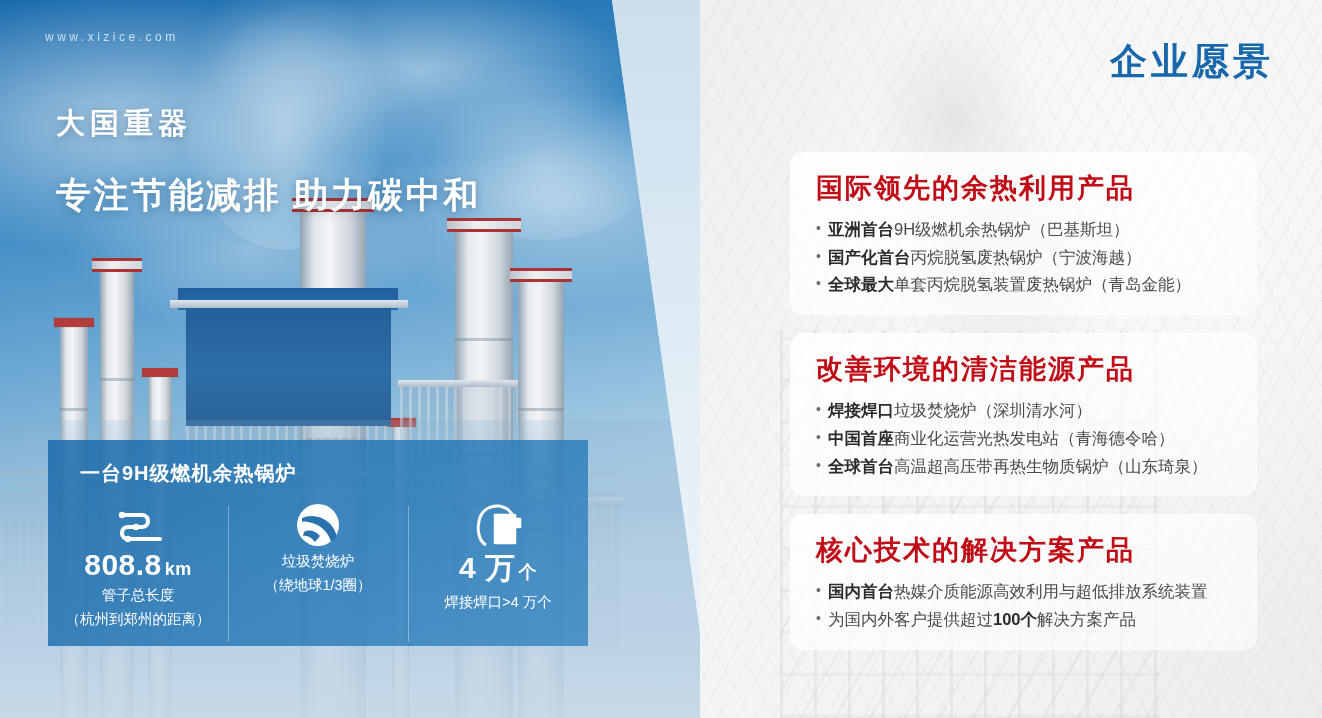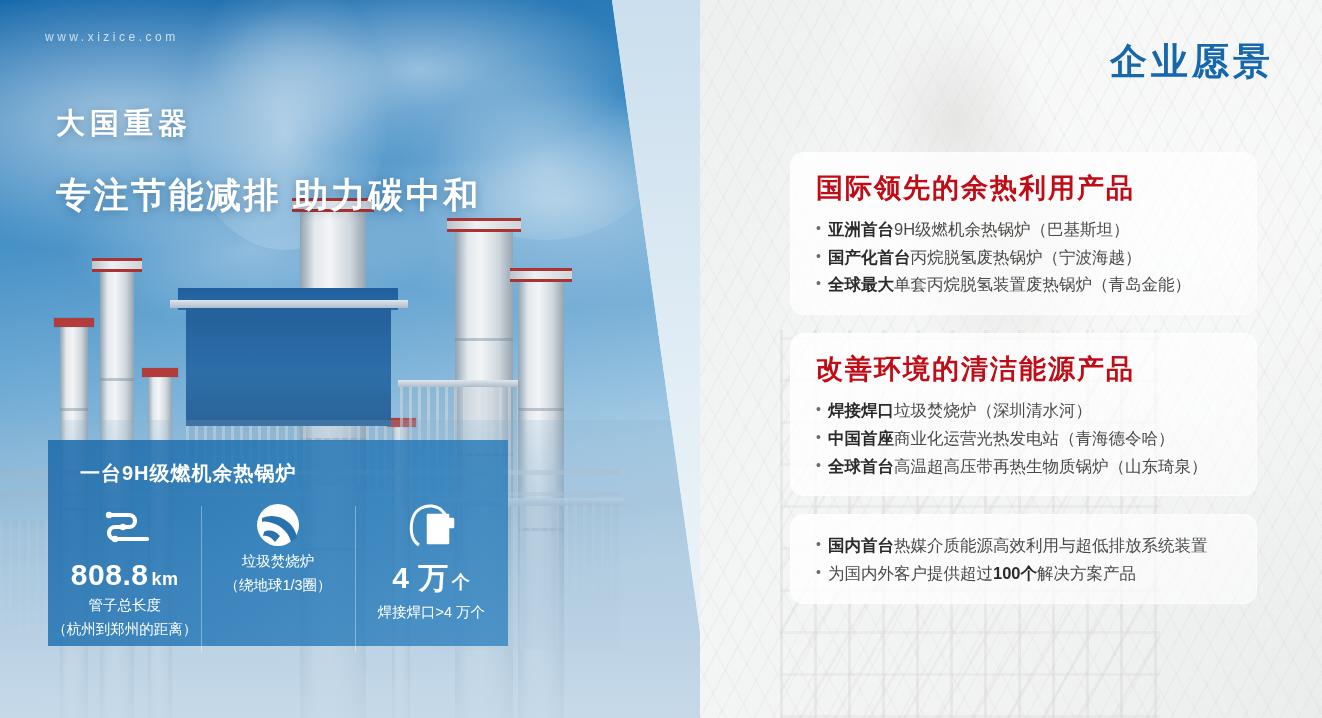--- a/index.html
+++ b/index.html
@@ -113,32 +113,32 @@
   
   .url{ position:absolute; left:45px; top:30px; color:rgba(255,255,255,.72);
         font-size:12px; letter-spacing:3.5px; }
   .h1{ position:absolute; left:56px; top:104px; color:#fff; font-size:29px;
        font-weight:bold; letter-spacing:5px; text-shadow:0 2px 10px rgba(10,50,90,.35); }
   .h2{ position:absolute; left:56px; top:172px; color:#fff; font-size:35px;
        font-weight:bold; letter-spacing:2.5px; text-shadow:0 2px 10px rgba(10,50,90,.35); }
 
   
   .stats{
-    position:absolute; left:48px; top:440px; width:460px; height:206px;
+    position:absolute; left:48px; top:440px; width:540px; height:206px;
     background:linear-gradient(135deg, rgba(28,106,170,.86), rgba(33,118,182,.80) 55%, rgba(40,126,190,.74));
   }
   .stats-title{ position:absolute; left:32px; top:20px; color:#fff; font-size:20px;
                 font-weight:bold; letter-spacing:1px; }
   .cols{ position:absolute; left:0; right:0; top:62px; display:flex; }
   .col{ flex:1; text-align:center; position:relative; color:#fff; }
   .col + .col:before{ content:""; position:absolute; left:0; top:4px; bottom:-12px; width:1px;
                       background:rgba(255,255,255,.35); }
   .ico{ height:46px; display:flex; align-items:center; justify-content:center; }
   .ico svg{ display:block; }
-  .num{ margin-top:10px; font-size:30px; font-weight:bold; letter-spacing:.5px; }
+  .num{ font-size:30px; font-weight:bold; letter-spacing:.5px; }
   .num .unit{ font-size:18px; font-weight:bold; margin-left:3px; }
   .lab{ font-size:14.5px; line-height:1.45; margin-top:3px; }
 </style>
 </head>
 <body>
 
 <div class="slide">
 
   <div class="photo-wrap">
     <div class="sky"></div>
@@ -283,20 +283,21 @@
           <div class="bullet">
             <span class="dot">•</span>
             <span class="btext"><b>中国首座</b>商业化运营光热发电站（青海德令哈）</span>
           </div>
           <div class="bullet">
             <span class="dot">•</span>
             <span class="btext"><b>全球首台</b>高温超高压带再热生物质锅炉（山东琦泉）</span>
           </div>
         </div>
         <div class="card">
+          <div class="card-title">核心技术的解决方案产品</div>
           <div class="bullet">
             <span class="dot">•</span>
             <span class="btext"><b>国内首台</b>热媒介质能源高效利用与超低排放系统装置</span>
           </div>
           <div class="bullet">
             <span class="dot">•</span>
             <span class="btext">为国内外客户提供超过<b>100个</b>解决方案产品</span>
           </div>
         </div>
       </div>

